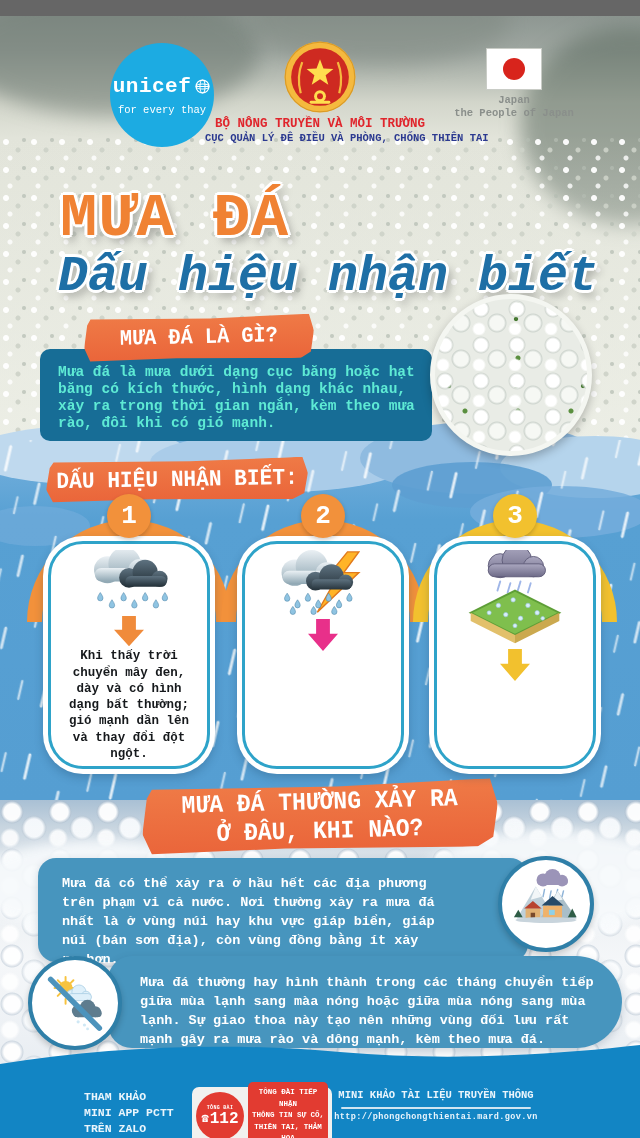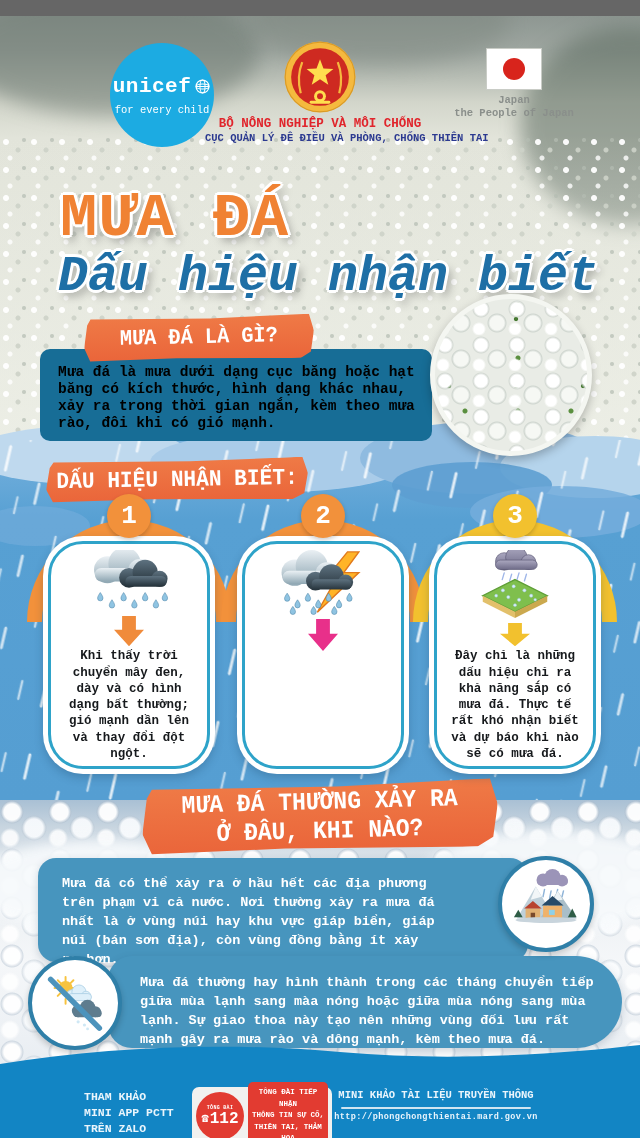--- a/index.html
+++ b/index.html
@@ -46,21 +46,21 @@
   
   .banner{background:linear-gradient(180deg,#EF7A46 0%,#EA653A 100%);color:#fff;font-weight:bold;text-align:center;
     clip-path:polygon(1.5% 16%,3% 3%,55% 6%,98% 0%,100% 38%,98.5% 86%,94% 100%,40% 95%,2.5% 98%,0% 68%);}
   .cond{display:inline-block;transform:scaleX(.92);transform-origin:center;white-space:nowrap;}
   .banner1{left:84px;top:300px;width:230px;height:44px;line-height:44px;font-size:22px;transform:rotate(-1.2deg);z-index:5;}
   .banner2{left:46px;top:443px;width:262px;height:42px;line-height:42px;font-size:23px;transform:rotate(-1deg);z-index:6;}
   .banner3{left:142px;top:767px;width:356px;height:68px;font-size:25px;line-height:29px;padding-top:5px;box-sizing:border-box;transform:rotate(-1.6deg);z-index:6;}
 
   
   .whatbox{left:40px;top:333px;width:392px;height:92px;background:#176D96;border-radius:10px;z-index:4;
-    color:#000000;font-weight:bold;font-size:14.5px;line-height:17px;padding:15px 12px 0 18px;box-sizing:border-box;}
+    color:#5eead4;font-weight:bold;font-size:14.5px;line-height:17px;padding:15px 12px 0 18px;box-sizing:border-box;}
   .hailphoto{left:430px;top:278px;width:152px;height:152px;border-radius:50%;border:5px solid #F4F6F1;z-index:5;
     background-color:#E9ECE6;
     background-image:
       radial-gradient(circle at 10px 10px,#fff 6px, rgba(190,198,192,.5) 8px, transparent 9px),
       radial-gradient(circle at 26px 24px,#F6F8F4 7px, rgba(180,190,184,.5) 9px, transparent 10px),
       radial-gradient(circle at 8px 30px,#fff 5px, transparent 7px),
       radial-gradient(circle at 30px 6px,#5A8F3F 2px, transparent 3px),
       radial-gradient(circle at 14px 20px,#477A33 1.6px, transparent 2.6px);
     background-size:36px 36px,36px 36px,36px 36px,53px 53px,67px 67px;
     box-shadow:0 4px 10px rgba(0,0,0,.25);}
@@ -150,36 +150,36 @@
   <div class="abs unicef">
     <div class="unicef-name">
       <span>unicef</span>
       <svg width="17" height="17" viewBox="0 0 20 20">
         <circle cx="10" cy="10" r="7.6" fill="none" stroke="#fff" stroke-width="1.4"></circle>
         <ellipse cx="10" cy="10" rx="7.6" ry="3" fill="none" stroke="#fff" stroke-width="1.2"></ellipse>
         <ellipse cx="10" cy="10" rx="3" ry="7.6" fill="none" stroke="#fff" stroke-width="1.2"></ellipse>
         <line x1="2.4" y1="10" x2="17.6" y2="10" stroke="#fff" stroke-width="1.2"></line>
       </svg>
     </div>
-    <div class="unicef-tag">for every child</div>
+    <div class="unicef-tag">for every thay</div>
   </div>
 
   <div class="abs ministry">
     <svg width="74" height="74" viewBox="0 0 100 100">
       <circle cx="50" cy="50" r="48" fill="#F5B93E"></circle>
       <circle cx="50" cy="50" r="47" fill="none" stroke="#D89A28" stroke-width="1.5"></circle>
       <circle cx="50" cy="50" r="39" fill="#CE2A21"></circle>
       <path d="M24,72 Q18,50 26,30" stroke="#F5B93E" stroke-width="3" fill="none"></path>
       <path d="M76,72 Q82,50 74,30" stroke="#F5B93E" stroke-width="3" fill="none"></path>
       <polygon points="50,26 45.3,38.5 31.9,39.1 42.4,47.5 38.8,60.4 50,53 61.2,60.4 57.6,47.5 68.1,39.1 54.7,38.5" fill="#FFDE4E"></polygon>
       <circle cx="50" cy="76" r="8" fill="#FFDE4E"></circle>
       <circle cx="50" cy="76" r="4" fill="#CE2A21"></circle>
       <rect x="36" y="82" width="28" height="4" rx="2" fill="#FFDE4E"></rect>
     </svg>
-    <div class="min1">BỘ NÔNG NGHIỆP VÀ MÔI CHỐNG</div>
+    <div class="min1">BỘ NÔNG TRUYỀN VÀ MÔI TRƯỜNG</div>
     <div class="min2">CỤC QUẢN LÝ ĐÊ ĐIỀU VÀ PHÒNG, CHỐNG THIÊN TAI</div>
   </div>
 
   <div class="abs japan">
     <div class="jp-flag">
       <div class="jp-sun"></div>
     </div>
     <div class="jp-cap">
       <span>Japan</span><br>
       <span>the People of Japan</span>
@@ -342,21 +342,20 @@
               <circle cx="74" cy="60" r="2.4"></circle>
             <circle cx="50" cy="70" r="2.4"></circle>
               <circle cx="66" cy="74" r="2.4"></circle>
               <circle cx="84" cy="68" r="2.4"></circle>
             <circle cx="32" cy="68" r="2.2"></circle>
               <circle cx="60" cy="82" r="2.2"></circle>
               <circle cx="90" cy="74" r="2"></circle>
           </g>
         </svg>
         <div class="arrow a-yellow"></div>
-        <div class="cardtext">Đây chỉ là những dấu hiệu chỉ ra khả năng sắp có mưa đá. Thực tế rất khó nhận biết và dự báo khi nào sẽ có mưa đá.</div>
       </div>
     </div>
     <div class="num yellow">3</div>
   </div>
 
   <div class="abs hailzone">
     <div class="abs softcloud" style="left:-30px;top:40px;width:260px;height:90px;"></div>
     <div class="abs softcloud" style="left:420px;top:30px;width:260px;height:100px;"></div>
     <div class="abs softcloud" style="left:140px;top:90px;width:380px;height:110px;"></div>
   </div>

